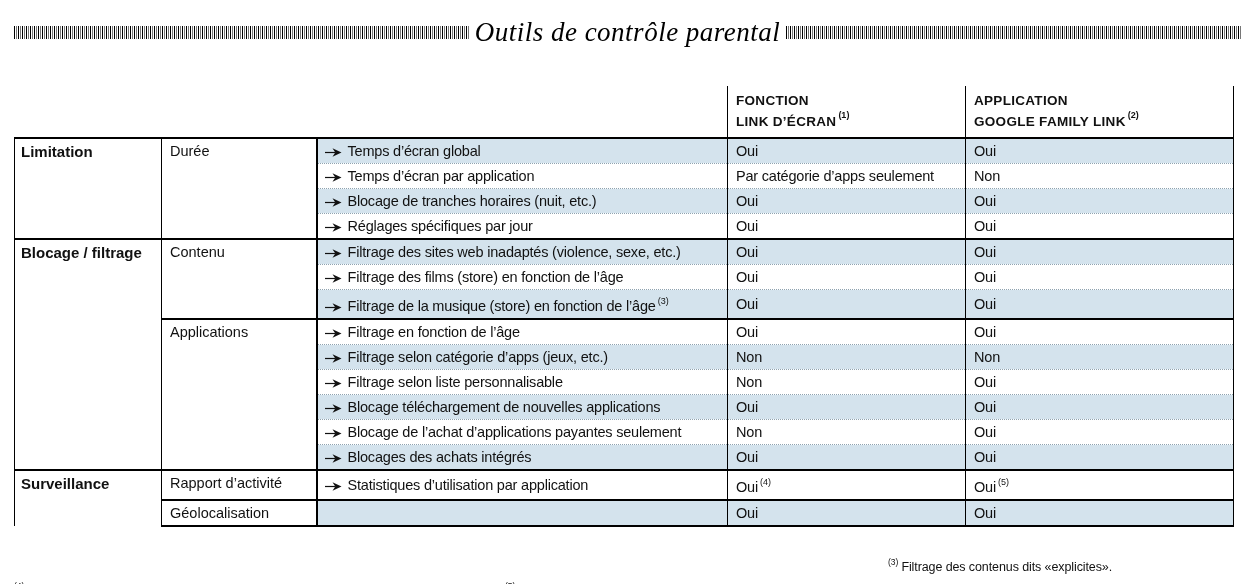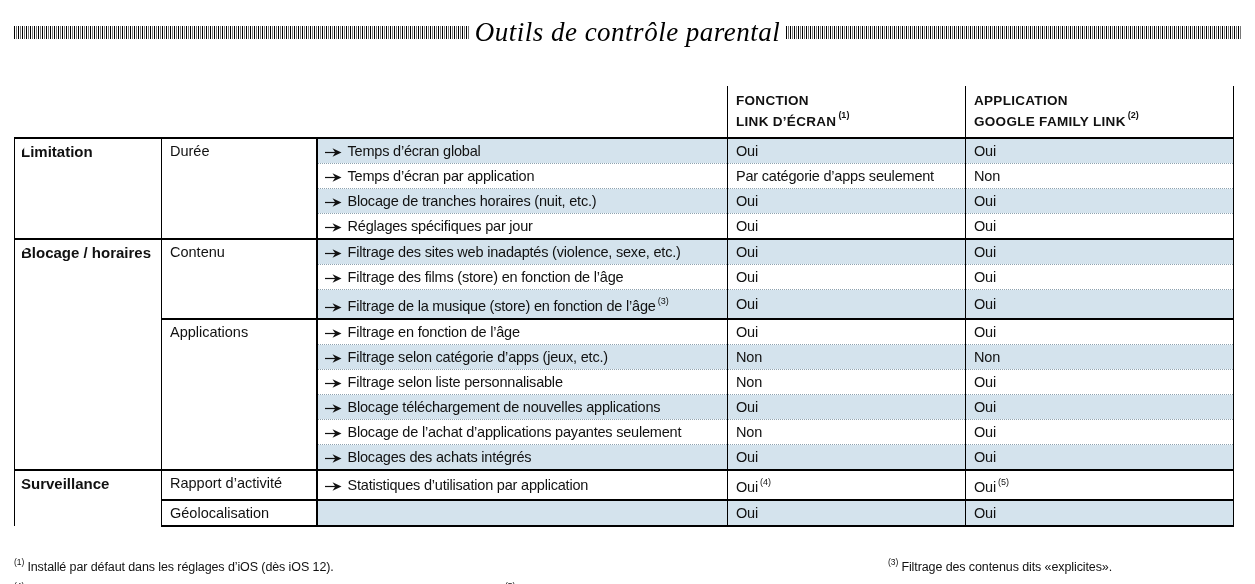--- a/index.html
+++ b/index.html
@@ -46,21 +46,21 @@
     font-size: 14.5px; letter-spacing: -0.2px;
     padding: 0; vertical-align: middle;
     overflow: hidden; white-space: nowrap;
   }
   tr.sep-solid td { border-top: 2px solid #000; }
   tr.last-row td { border-bottom: 2px solid #000; }
 
   td.cat {
     border-left: 1px solid #000; border-right: 1px solid #000;
     font-weight: bold; vertical-align: top; line-height: 23px;
-    padding: 1px 4px 0 6px; background: #fff; font-size: 15px; letter-spacing: 0; border-radius: 30px;
+    padding: 1px 4px 0 6px; background: #fff; font-size: 15px; letter-spacing: 0;
   }
   td.subcat {
     border-right: 2px solid #000;
     vertical-align: top; line-height: 23px;
     padding: 1px 4px 0 8px; background: #fff; letter-spacing: 0;
   }
   td.feat { padding-left: 7px; }
   td.feat svg { vertical-align: -1px; margin-right: 6px; }
   td.val  { padding-left: 8px; border-left: 1px solid #000; }
   td.val.last { border-right: 1px solid #000; }
@@ -140,21 +140,21 @@
       <tr>
         <td class="feat"><svg width="17" height="9" viewBox="0 0 17 9">
               <line x1="0" y1="4.5" x2="10.5" y2="4.5" stroke="#111" stroke-width="1.2"></line>
               <path d="M7.5 0.2 L16.5 4.5 L7.5 8.8 L10.3 4.5 Z" fill="#111"></path>
             </svg><span>Réglages spécifiques par jour</span></td>
         <td class="val">Oui</td>
         <td class="val last">Oui</td>
       </tr>
 
       <tr class="hl sep-solid">
-        <td class="cat" rowspan="9">Blocage / horaires</td>
+        <td class="cat" rowspan="9">Blocage / filtrage</td>
         <td class="subcat" rowspan="3">Contenu</td>
         <td class="feat"><svg width="17" height="9" viewBox="0 0 17 9">
               <line x1="0" y1="4.5" x2="10.5" y2="4.5" stroke="#111" stroke-width="1.2"></line>
               <path d="M7.5 0.2 L16.5 4.5 L7.5 8.8 L10.3 4.5 Z" fill="#111"></path>
             </svg><span>Filtrage des sites web inadaptés (violence, sexe, etc.)</span></td>
         <td class="val">Oui</td>
         <td class="val last">Oui</td>
       </tr>
       <tr>
         <td class="feat"><svg width="17" height="9" viewBox="0 0 17 9">
@@ -237,21 +237,20 @@
         <td class="subcat">Géolocalisation</td>
         <td class="feat"></td>
         <td class="val">Oui</td>
         <td class="val last">Oui</td>
       </tr>
     </tbody>
   </table>
 
   <div class="footnotes">
     <div class="fn-line">
-      <span class="fn fn-1"><sup>(1)</sup><span>Installé par défaut dans les réglages d’iOS (dès iOS 12).</span></span>
       <span class="fn fn-3"><sup>(3)</sup><span>Filtrage des contenus dits «explicites».</span></span>
     </div>
     <div class="fn-line">
       <span class="fn fn-4"><sup>(4)</sup><span>Temps passé sur chaque app au cours des sept derniers jours.</span></span>
       <span class="fn fn-5"><sup>(5)</sup><span>Temps passé sur chaque application avec historique des 30 derniers jours.</span></span>
     </div>
   </div>
 
 </div>
 

